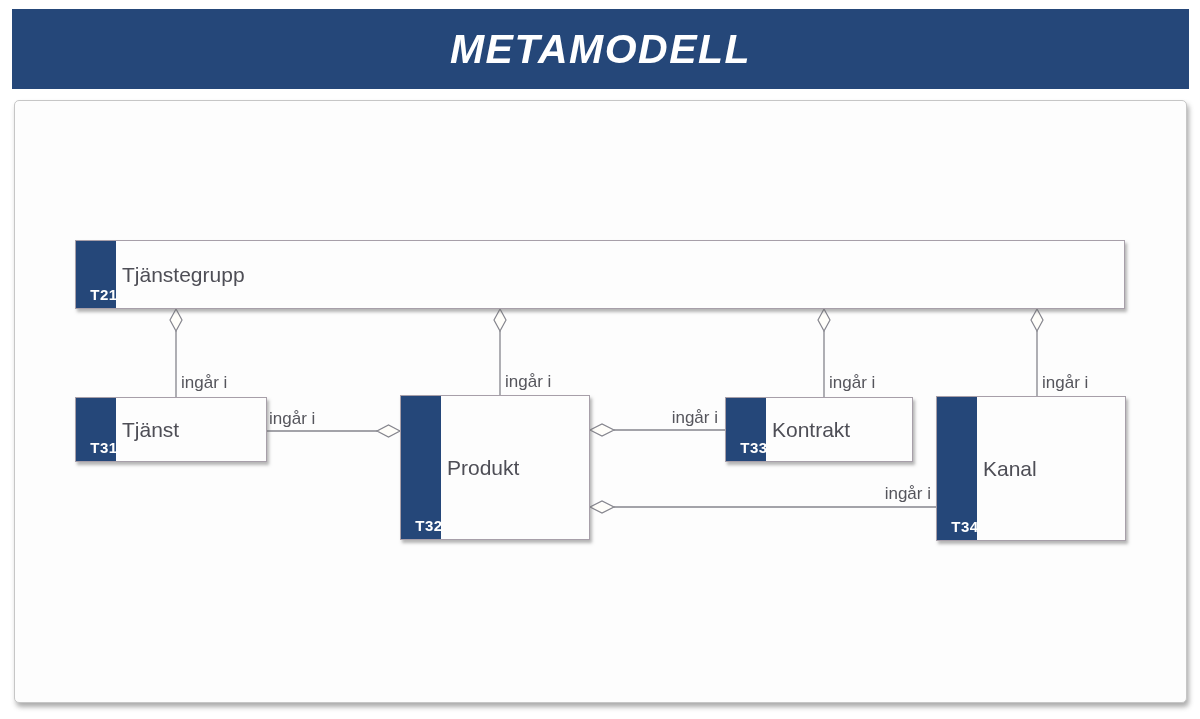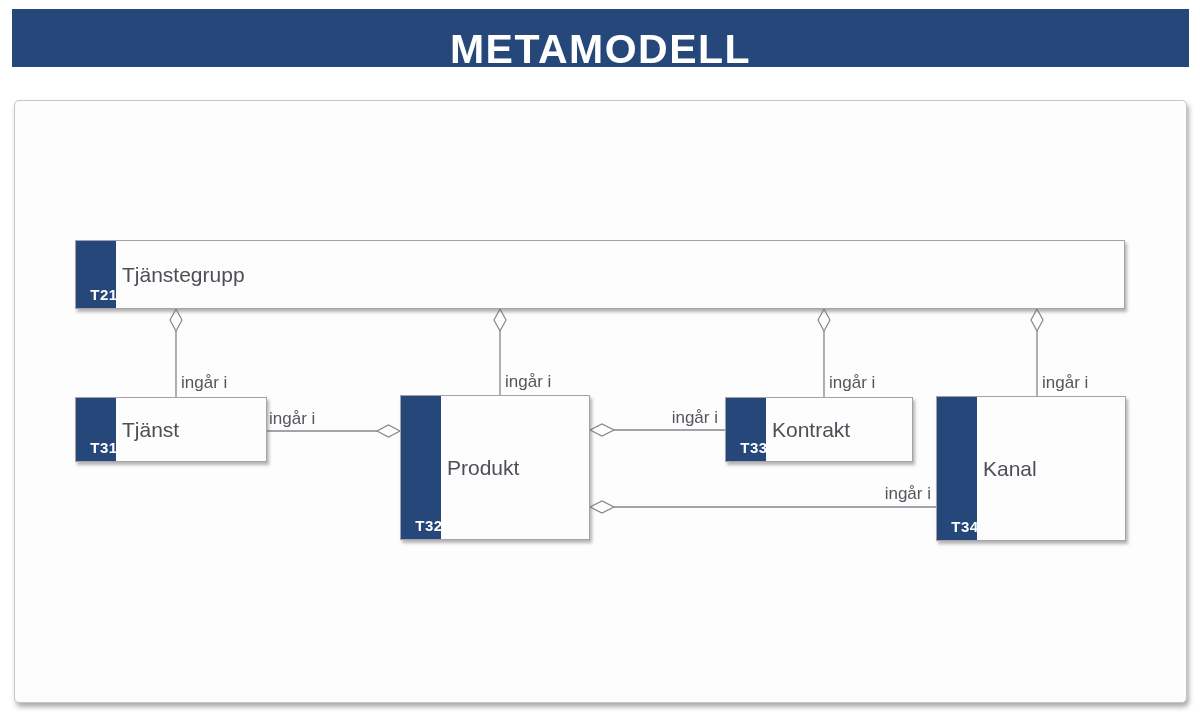--- a/index.html
+++ b/index.html
@@ -1,22 +1,23 @@
 <!DOCTYPE html>
 <html style="--header-bg: #254779; --tab-bg: #254779; --title-text: #ffffff; --box-fill: #fdfdfd; --box-border: #a79fa9; --entity-label: #4e4e56; --relation-label: #55555c;"><head>
 <meta charset="utf-8">
 <style>
   html,body{margin:0;padding:0;}
   body{font-family:"Liberation Sans", sans-serif; background:#ffffff;}
   .page{position:relative; width:1200px; height:719px; overflow:hidden; background:#ffffff;}
 
   
   .header{
-    position:absolute; left:12px; top:9px; width:1177px; height:58px;
+    position:absolute; left:12px; top:9px; width:1177px; height:80px;
     background:var(--header-bg,#254779);
+    font-style:italic;
   }
   .title{
     width:100%; height:80px; line-height:80px; text-align:center;
     color:var(--title-text,#ffffff); font-size:41px; font-weight:bold; letter-spacing:1.5px;
   }
 
   
   .canvas{
     position:absolute; left:14px; top:100px; width:1171px; height:601px;
     background:#fdfdfd; border:1px solid #c6c6c6; border-radius:5px;

